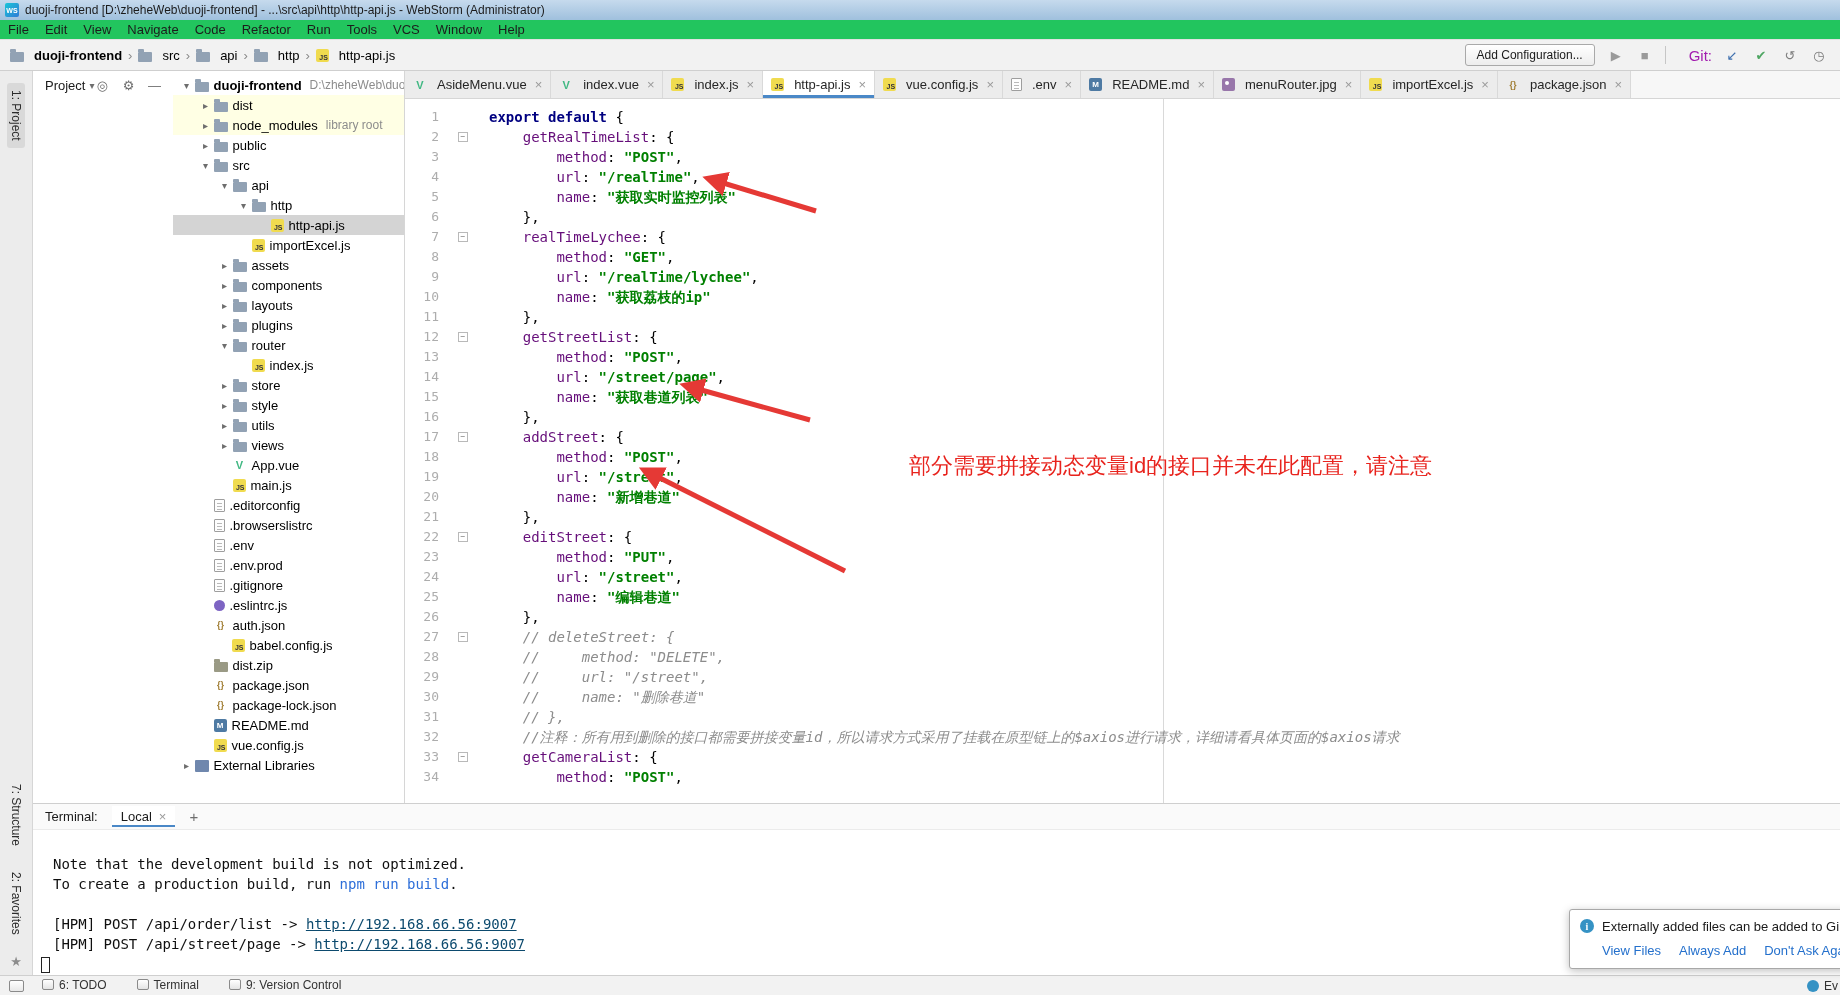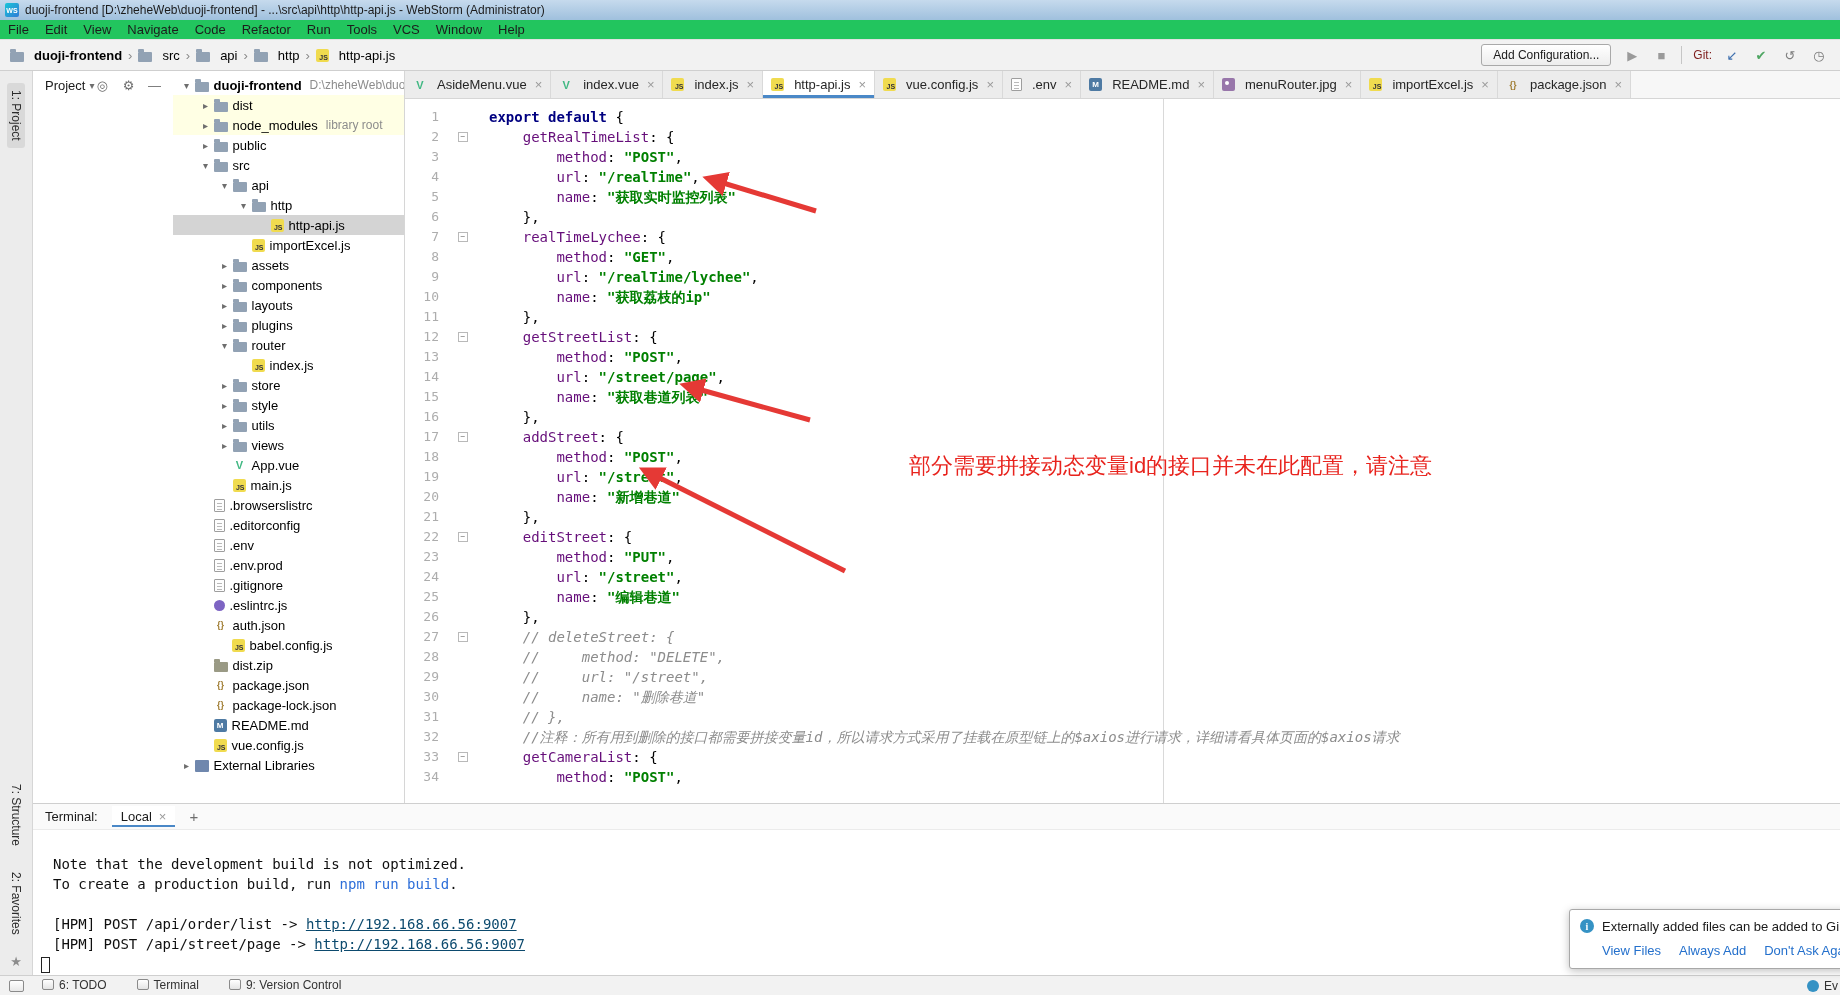--- a/index.html
+++ b/index.html
@@ -29,21 +29,21 @@
   .crumb { display:flex; align-items:center; gap:5px; padding:0 2px; }
   .crumb-sep { color:#8a8a8a; padding:0 4px; font-size:13px; }
   .bold { font-weight:bold; }
   .toolbar-right { margin-left:auto; display:flex; align-items:center; gap:12px; padding-right:4px; }
   .add-config-btn { height:22px; padding:0 11px; border:1px solid #a9a9a9; border-radius:3px;
     background:linear-gradient(#ffffff,#ededed); font-size:12px; color:#1a1a1a;
     font-family:"Liberation Sans",sans-serif; }
   .tb-icons { display:flex; align-items:center; gap:11px; }
   .tb-icon { font-size:13px; width:18px; text-align:center; }
   .tb-divider { width:1px; height:18px; background:#c6c6c6; display:inline-block; }
-  .git-label { font-size:12px; color:#7f1d1d; }
+  .git-label { font-size:15px; color:#a21caf;margin-left:12px; }
 
   
   .strip-left { position:absolute; left:0; top:71px; width:33px; bottom:20px;
     background:#ececec; border-right:1px solid #d6d6d6; display:flex;
     flex-direction:column; align-items:center; }
   .strip-label { writing-mode:vertical-lr; font-size:12px; color:#2b2b2b; padding:7px 2px; }
   .strip-active { background:#d9d9d9; border-radius:3px; margin-top:12px; }
   .strip-bottom { position:absolute; bottom:6px; display:flex; flex-direction:column;
     align-items:center; gap:12px; }
   .strip-star { font-size:13px; color:#8c8c8c; }
@@ -349,26 +349,26 @@
           <span class="tlabel">App.vue</span>
         </div>
         <div class="tree-row" style="padding-left: 44px;">
           <span class="chev"></span>
           <span class="ficon icon-js">JS</span>
           <span class="tlabel">main.js</span>
         </div>
         <div class="tree-row" style="padding-left: 25px;">
           <span class="chev"></span>
           <span class="ficon icon-text"></span>
+          <span class="tlabel">.editorconfig</span>
+        </div>
+        <div class="tree-row" style="padding-left: 25px;">
+          <span class="chev"></span>
+          <span class="ficon icon-text"></span>
           <span class="tlabel">.browserslistrc</span>
-        </div>
-        <div class="tree-row" style="padding-left: 25px;">
-          <span class="chev"></span>
-          <span class="ficon icon-text"></span>
-          <span class="tlabel">.editorconfig</span>
         </div>
         <div class="tree-row" style="padding-left: 25px;">
           <span class="chev"></span>
           <span class="ficon icon-text"></span>
           <span class="tlabel">.env</span>
         </div>
         <div class="tree-row" style="padding-left: 25px;">
           <span class="chev"></span>
           <span class="ficon icon-text"></span>
           <span class="tlabel">.env.prod</span>

